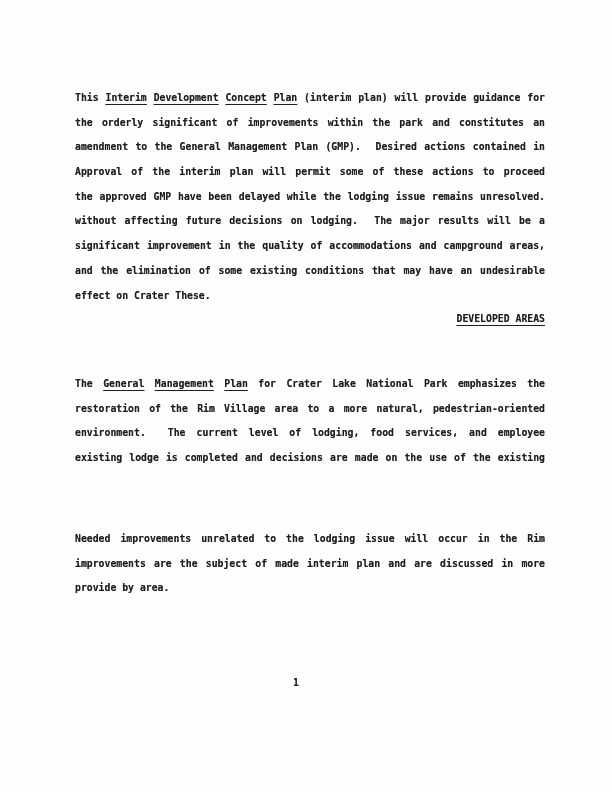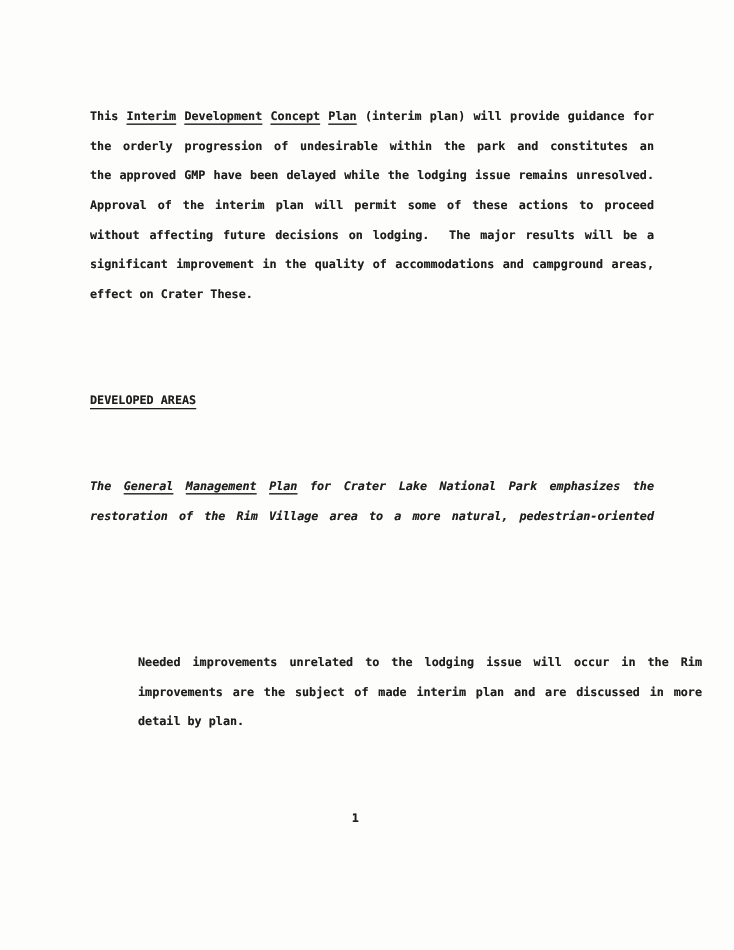--- a/index.html
+++ b/index.html
@@ -29,56 +29,60 @@
   }
   .line { height: 24.7px; white-space: nowrap; }
   .line.just { text-align: justify; text-align-last: justify; }
   .u {
     text-decoration: underline;
     text-underline-offset: 3px;
     text-decoration-thickness: 1.2px;
   }
   
   [data-name="paragraph-intro"]               { top: 86px; }
-  [data-name="heading-developed-areas"]       { top: 323px; }
-  [data-name="paragraph-rim-village"]         { top: 394px; font-style: italic; }
-  [data-name="paragraph-needed-improvements"] { top: 541px; margin-left: 40px; }
+  [data-name="heading-developed-areas"]       { top: 307px; text-align: right; }
+  [data-name="paragraph-rim-village"]         { top: 372px; }
+  [data-name="paragraph-needed-improvements"] { top: 527px; }
   .pagenum {
     position: absolute;
     top: 671px; left: 75px; width: 442px;
     text-align: center;
     color: var(--ink);
     font-family: "DejaVu Sans Mono", monospace;
     font-size: 9.8px;
     font-weight: bold;
     line-height: 24.7px;
     text-shadow: 0 0 0.4px rgba(25,25,25,0.5);
   }
 </style>
 </head>
 <body>
 
 <div class="page" data-name="document-page">
   <main data-name="document-body">
       <div class="block para" data-name="paragraph-intro">
         <div class="line just" data-name="text-line"><span data-name="text-segment">This </span><span class="u" data-name="underlined-text">Interim</span><span data-name="text-segment"> </span><span class="u" data-name="underlined-text">Development</span><span data-name="text-segment"> </span><span class="u" data-name="underlined-text">Concept</span><span data-name="text-segment"> </span><span class="u" data-name="underlined-text">Plan</span><span data-name="text-segment"> (interim plan) will provide guidance for</span></div>
-        <div class="line just" data-name="text-line"><span data-name="text-segment">the orderly progression of undesirable within the park and constitutes an</span></div>
+        <div class="line just" data-name="text-line"><span data-name="text-segment">the orderly significant of improvements within the park and constitutes an</span></div>
+        <div class="line just" data-name="text-line"><span data-name="text-segment">amendment to the General Management Plan (GMP).&nbsp; Desired actions contained in</span></div>
+        <div class="line just" data-name="text-line"><span data-name="text-segment">Approval of the interim plan will permit some of these actions to proceed</span></div>
         <div class="line just" data-name="text-line"><span data-name="text-segment">the approved GMP have been delayed while the lodging issue remains unresolved.</span></div>
-        <div class="line just" data-name="text-line"><span data-name="text-segment">Approval of the interim plan will permit some of these actions to proceed</span></div>
         <div class="line just" data-name="text-line"><span data-name="text-segment">without affecting future decisions on lodging.&nbsp; The major results will be a</span></div>
         <div class="line just" data-name="text-line"><span data-name="text-segment">significant improvement in the quality of accommodations and campground areas,</span></div>
+        <div class="line just" data-name="text-line"><span data-name="text-segment">and the elimination of some existing conditions that may have an undesirable</span></div>
         <div class="line" data-name="text-line"><span data-name="text-segment">effect on Crater These.</span></div>
       </div>
       <div class="block heading" data-name="heading-developed-areas">
         <div class="line" data-name="text-line"><span class="u" data-name="underlined-text">DEVELOPED AREAS</span></div>
       </div>
       <div class="block para" data-name="paragraph-rim-village">
         <div class="line just" data-name="text-line"><span data-name="text-segment">The </span><span class="u" data-name="underlined-text">General</span><span data-name="text-segment"> </span><span class="u" data-name="underlined-text">Management</span><span data-name="text-segment"> </span><span class="u" data-name="underlined-text">Plan</span><span data-name="text-segment"> for Crater Lake National Park emphasizes the</span></div>
         <div class="line just" data-name="text-line"><span data-name="text-segment">restoration of the Rim Village area to a more natural, pedestrian-oriented</span></div>
+        <div class="line just" data-name="text-line"><span data-name="text-segment">environment.&nbsp; The current level of lodging, food services, and employee</span></div>
+        <div class="line just" data-name="text-line"><span data-name="text-segment">existing lodge is completed and decisions are made on the use of the existing</span></div>
       </div>
       <div class="block para" data-name="paragraph-needed-improvements">
         <div class="line just" data-name="text-line"><span data-name="text-segment">Needed improvements unrelated to the lodging issue will occur in the Rim</span></div>
         <div class="line just" data-name="text-line"><span data-name="text-segment">improvements are the subject of made interim plan and are discussed in more</span></div>
-        <div class="line" data-name="text-line"><span data-name="text-segment">detail by plan.</span></div>
+        <div class="line" data-name="text-line"><span data-name="text-segment">provide by area.</span></div>
       </div>
     </main>
   <div class="pagenum" data-name="page-number">1</div>
 </div>
 
 </body></html>

